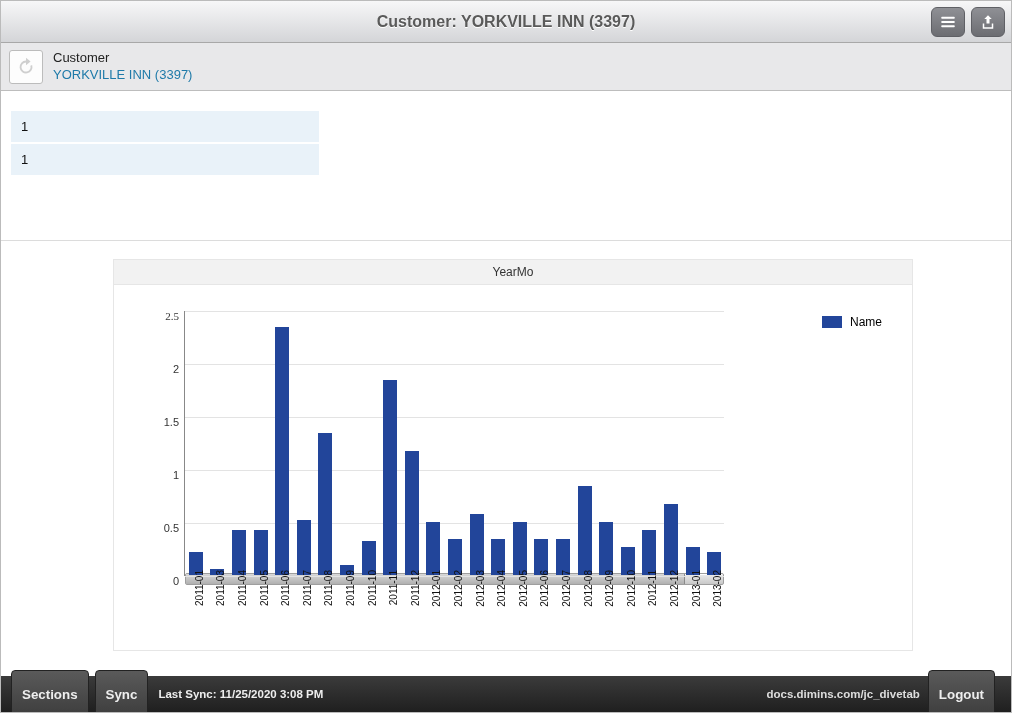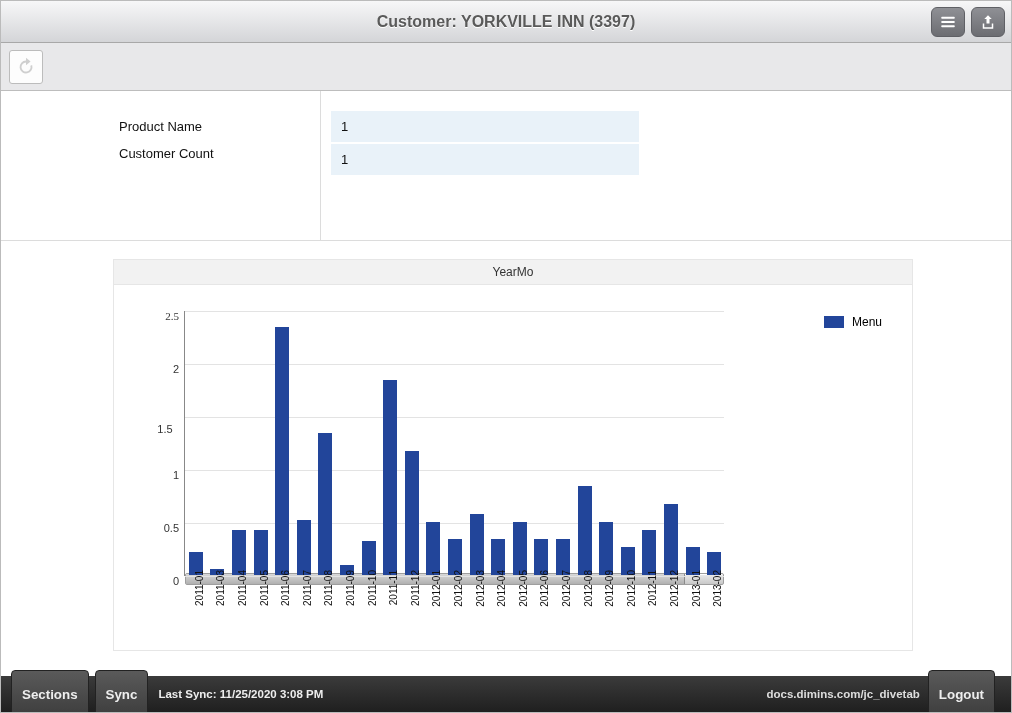--- a/index.html
+++ b/index.html
@@ -259,27 +259,27 @@
     </div>
   </div>
 </div>
 
 <div class="cust-strip">
   <div class="refresh-box">
     <svg viewBox="0 0 24 24">
         <path d="M12 5a7 7 0 1 0 6.7 4.9l-1.9.6A5 5 0 1 1 12 7v3l5-4-5-4v3z"></path>
       </svg>
   </div>
+  <div class="labels">
+    <span class="lbl">Customer</span>
+    <span class="link">YORKVILLE INN (3397)</span>
+  </div>
 </div>
 
 <div class="info-row">
-  <div class="info-left">
-    <div class="row">Product Name</div>
-    <div class="row">Customer Count</div>
-  </div>
   <div class="info-right">
     <div class="value-box">1</div>
     <div class="value-box">1</div>
   </div>
 </div>
 
 <div class="chart-wrap">
   <div class="chart-card">
     <div class="chart-title-bar">YearMo</div>
     <div class="chart-body">
@@ -287,21 +287,21 @@
         <div class="x-scroll">
             <div class="thumb"></div>
           </div>
       <div class="grid-line" style="top: 265px;"></div>
           <div class="ytick" style="bottom: -6px;">0</div>
           <div class="grid-line" style="top: 212px;"></div>
           <div class="ytick" style="bottom: 47px;">0.5</div>
           <div class="grid-line" style="top: 159px;"></div>
           <div class="ytick" style="bottom: 100px;">1</div>
           <div class="grid-line" style="top: 106px;"></div>
-          <div class="ytick" style="bottom: 146px; text-align: center;">1.5</div>
+          <div class="ytick" style="bottom: 153px;">1.5</div>
           <div class="grid-line" style="top: 53px;"></div>
           <div class="ytick" style="bottom: 206px;">2</div>
           <div class="grid-line" style="top: 0px;"></div>
           <div class="ytick" style="bottom: 259px; font-family: Liberation Serif, serif;">2.5</div>
           <div class="bar" style="left: 3.8px; height: 23.32px;"></div>
           <div class="xtick" style="left: 8.8px;">2011-01</div>
           <div class="bar" style="left: 25.4px; height: 6.36px;"></div>
           <div class="xtick" style="left: 30.4px;">2011-03</div>
           <div class="bar" style="left: 47px; height: 44.52px;"></div>
           <div class="xtick" style="left: 52px;">2011-04</div>
@@ -345,21 +345,21 @@
           <div class="xtick" style="left: 462.4px;">2012-11</div>
           <div class="bar" style="left: 479px; height: 71.02px;"></div>
           <div class="xtick" style="left: 484px;">2012-12</div>
           <div class="bar" style="left: 500.6px; height: 27.56px;"></div>
           <div class="xtick" style="left: 505.6px;">2013-01</div>
           <div class="bar" style="left: 522.2px; height: 23.32px;"></div>
           <div class="xtick" style="left: 527.2px;">2013-02</div>
         </div>
       <div class="legend">
         <span class="swatch"></span>
-        <span>Menu</span>
+        <span>Name</span>
       </div>
     </div>
   </div>
 </div>
 
 <div class="bottombar">
   <button class="bbtn">Sections</button>
   <button class="bbtn">Sync</button>
   <span class="status">Last Sync: 11/25/2020 3:08 PM</span>
   <div class="right">

